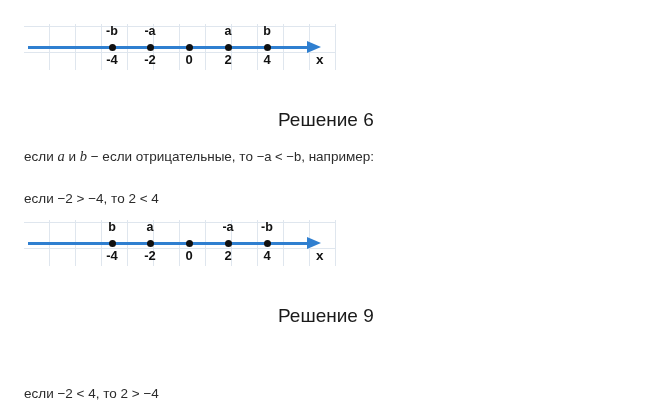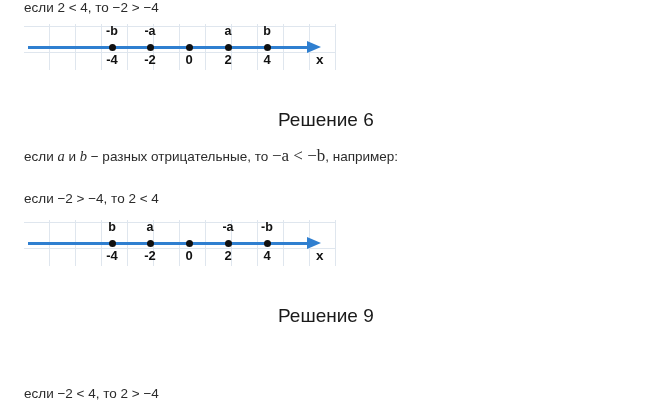--- a/index.html
+++ b/index.html
@@ -29,22 +29,22 @@
     line-height: 22px;
     color: #1a1a1a;
     white-space: nowrap;
   }
   .ital {
     font-family: "Liberation Serif", serif;
     font-style: italic;
     font-size: 14.5px;
   }
   .mathser {
-    font-family: Liberation Serif, serif;
-    font-size: 17px;
+    font-family: Liberation Sans, sans-serif;
+    font-size: 13px;
   }
 
   
   .figure {
     position: absolute;
     width: 312px;
     height: 46px;
   }
   .grid {
     position: absolute;
@@ -110,21 +110,20 @@
     font-size: 13.5px;
     font-weight: bold;
     color: #111111;
   }
 </style>
 </head>
 <body>
 
 <div id="page">
 
-  <div class="text-line" style="left:24px; top:0px;">если 2 &lt; 4, то −2 &gt; −4</div>
 
   <div class="figure" style="left:24px; top:24px;">
     <div class="grid"></div>
     <div class="axis"></div>
     <div class="arrow-head"></div>
 
     <div class="dot" style="left:84.5px;"></div>
     <div class="dot" style="left:122.5px;"></div>
     <div class="dot" style="left:161.5px;"></div>
     <div class="dot" style="left:200.5px;"></div>
@@ -140,21 +139,21 @@
     <div class="tick-label" style="left:165px;">0</div>
     <div class="tick-label" style="left:204px;">2</div>
     <div class="tick-label" style="left:243px;">4</div>
 
     <div class="x-label">x</div>
   </div>
 
   <div class="heading" style="left:278px; top:109px;">Решение 6</div>
 
   <div class="text-line" style="left:24px; top:148px;">
-    <span>если </span><span class="ital">a</span><span> и </span><span class="ital">b</span><span> − разных отрицательные, то </span><span class="mathser">−a &lt; −b</span><span>, например:</span>
+    <span>если </span><span class="ital">a</span><span> и </span><span class="ital">b</span><span> − если отрицательные, то </span><span class="mathser">−a &lt; −b</span><span>, например:</span>
   </div>
 
   <div class="text-line" style="left:24px; top:191px;">если −2 &gt; −4, то 2 &lt; 4</div>
 
   <div class="figure" style="left:24px; top:220px;">
     <div class="grid"></div>
     <div class="axis"></div>
     <div class="arrow-head"></div>
 
     <div class="dot" style="left:84.5px;"></div>

